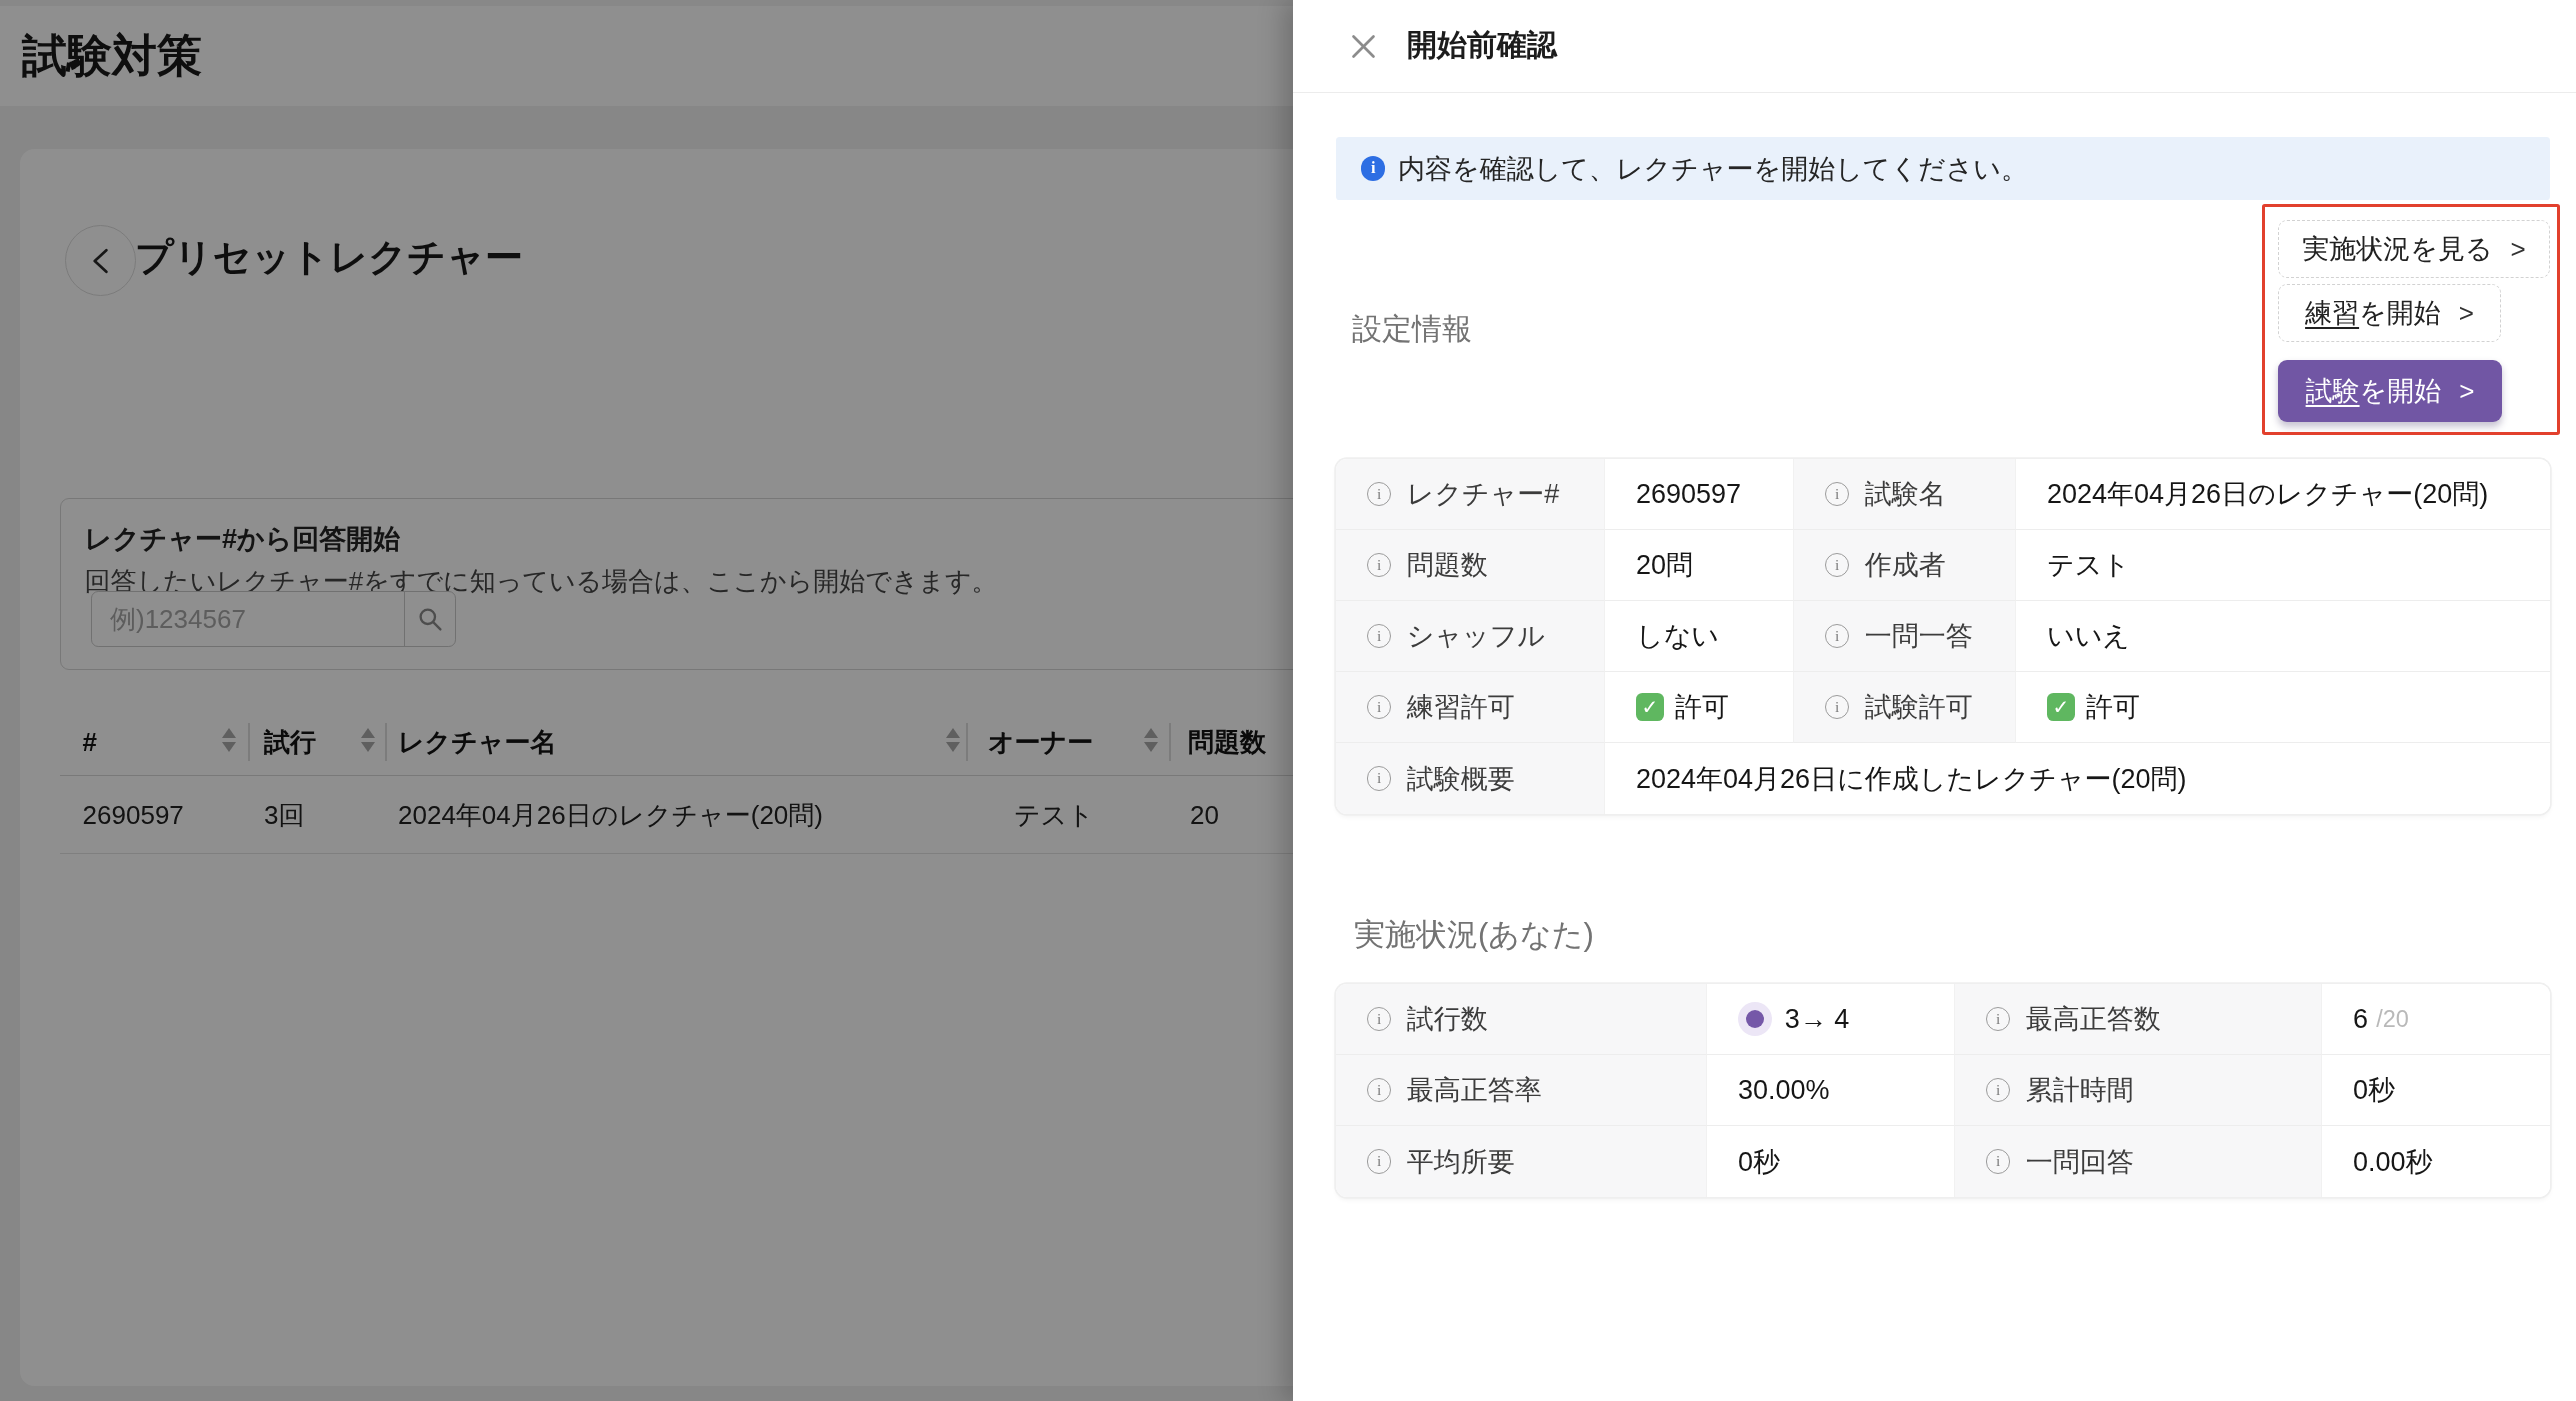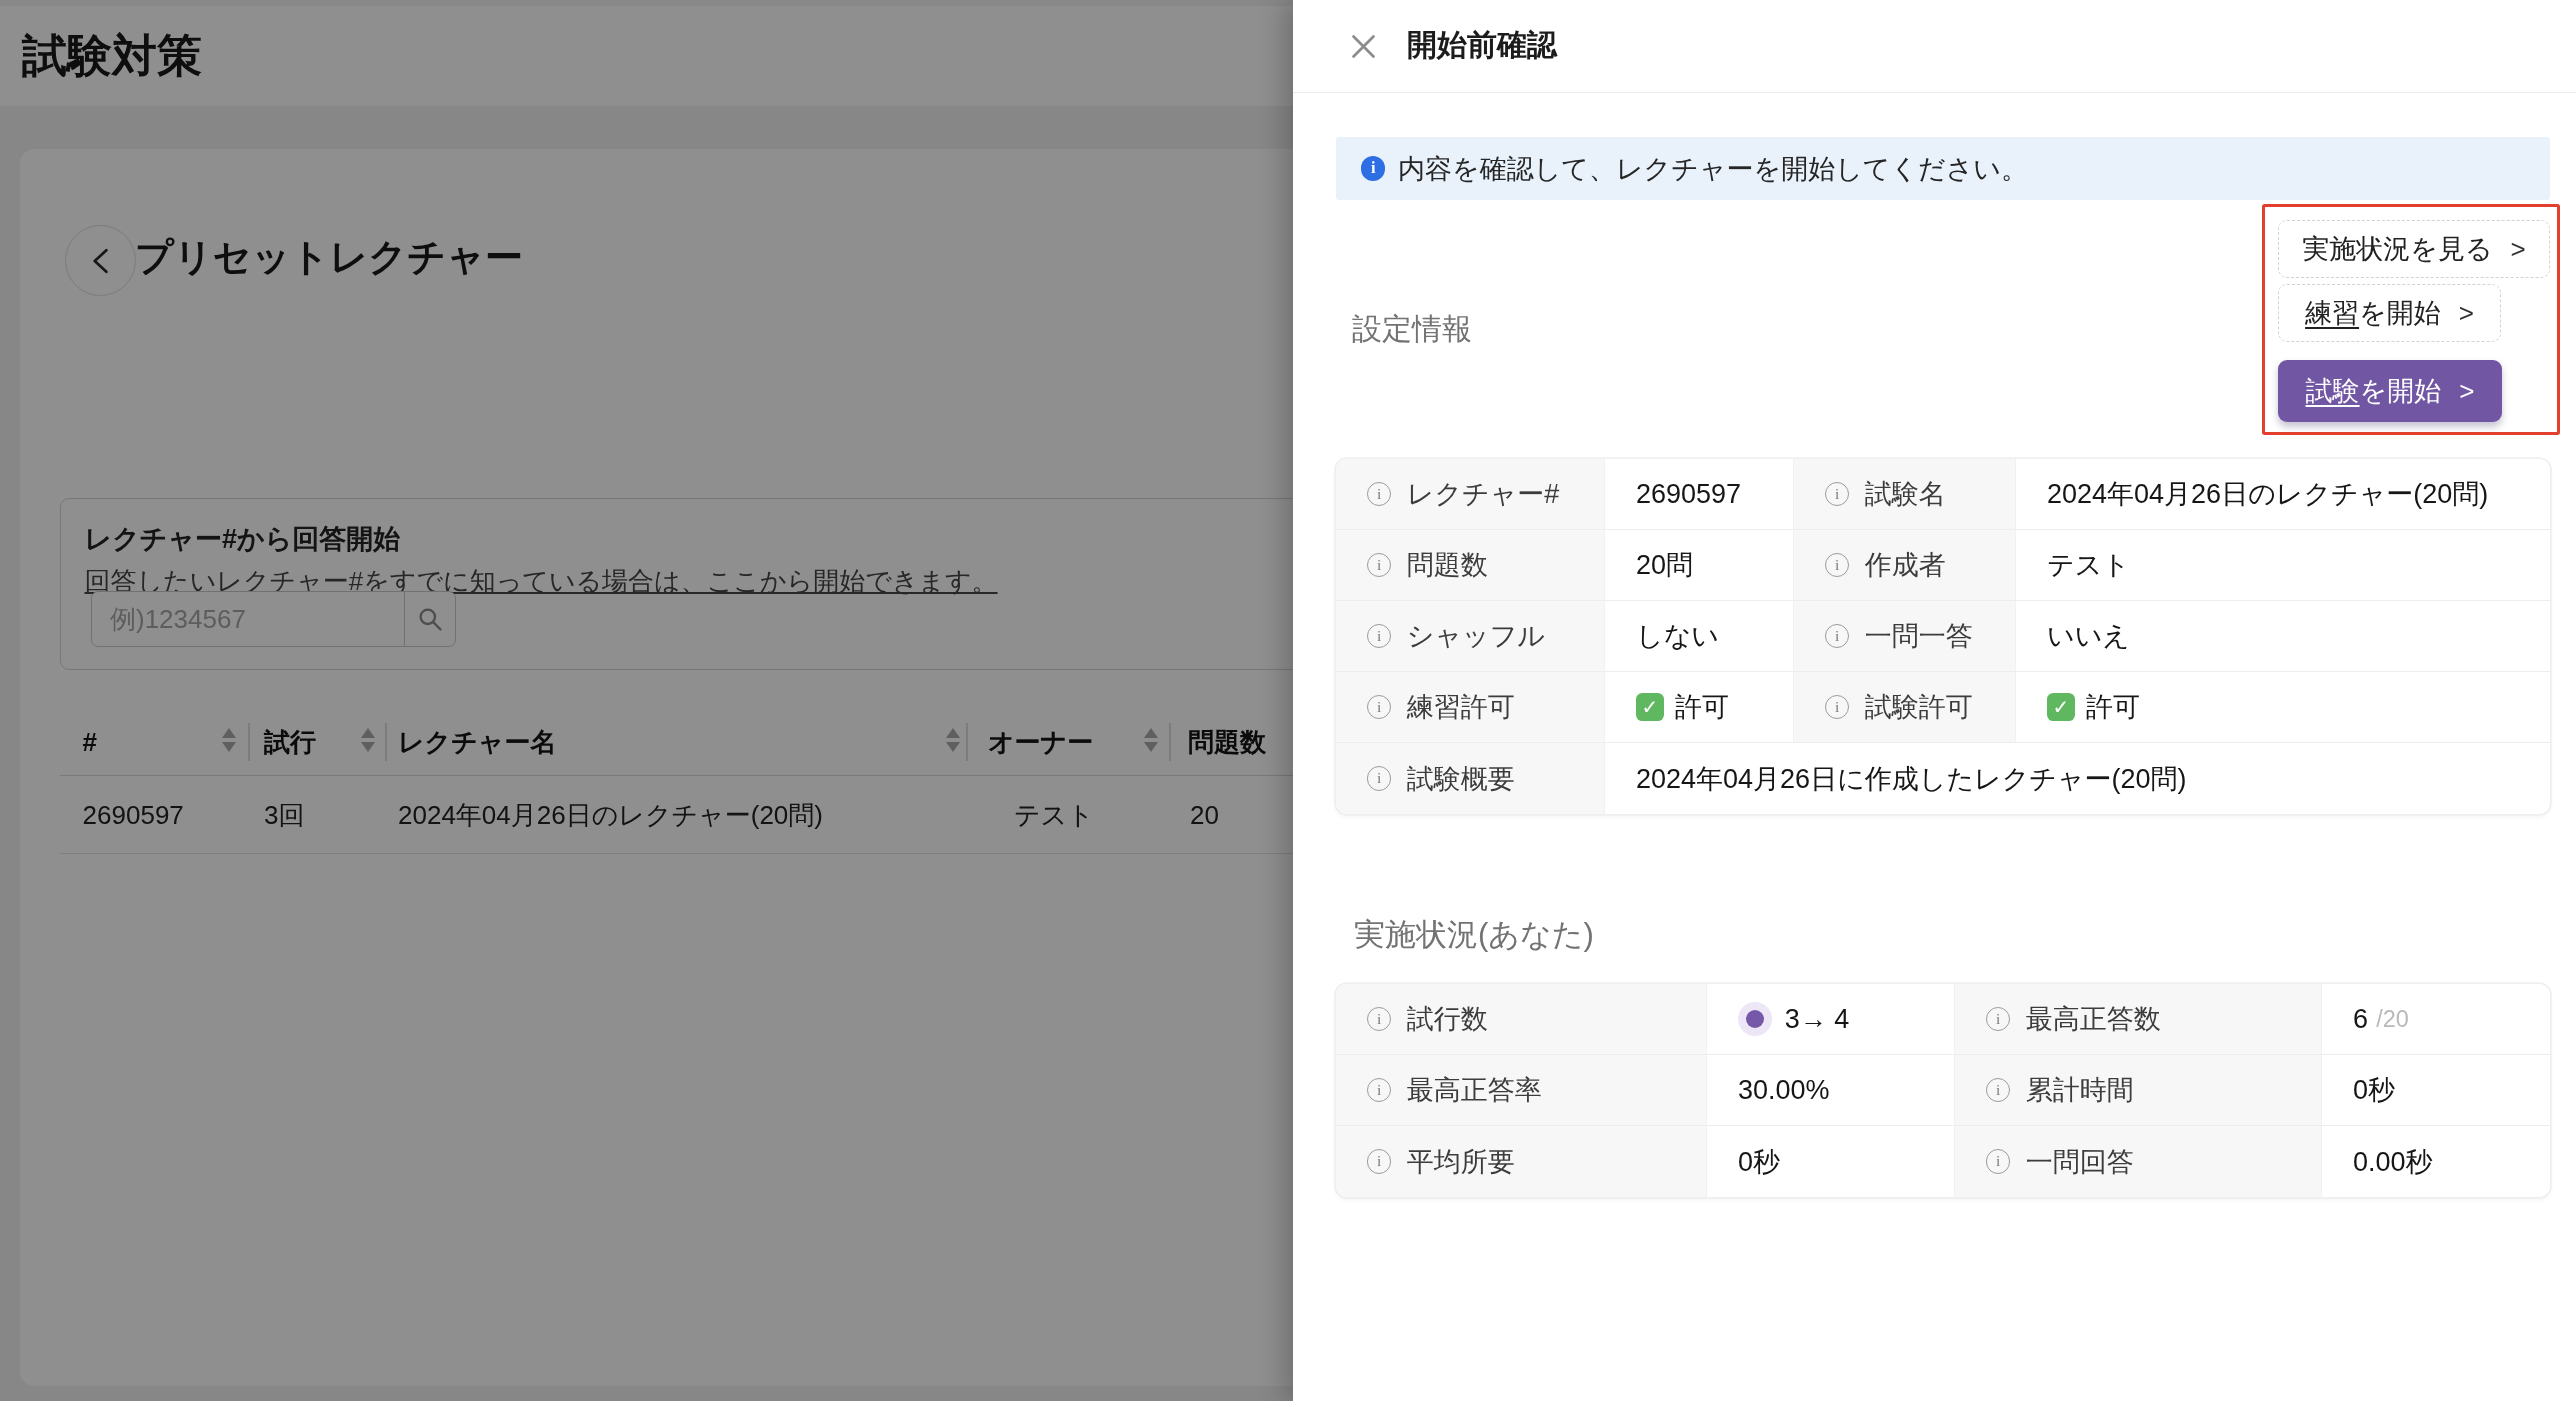--- a/index.html
+++ b/index.html
@@ -18,21 +18,21 @@
   .card-title{position:absolute;left:115px;top:83px;font-size:38px;font-weight:700;color:#1a1a1a;}
 
   .desc{position:absolute;left:40px;top:183px;font-size:26px;line-height:39px;color:#474747;}
   .desc p{margin:0;}
   .desc .muted{color:#6b6b6b;}
   .desc b{color:#383838;font-weight:700;}
 
   .lookup-card{position:absolute;left:40px;top:349px;width:1279px;height:172px;
     border:1.8px solid #d6d6d6;border-radius:9px;background:#ffffff;}
   .lookup-title{position:absolute;left:23.5px;top:22px;font-size:27px;font-weight:700;color:#242424;}
-  .lookup-desc{position:absolute;left:23.5px;top:65px;font-size:26px;color:#474747;text-decoration:underline;}
+  .lookup-desc{position:absolute;left:23.5px;top:65px;font-size:26px;color:#474747;}
   .input-group{position:absolute;left:30px;top:92px;width:365px;height:56px;
     border:1.8px solid #c9c9c9;border-radius:7.2px;display:flex;background:#ffffff;}
   .lect-input{flex:1 1 auto;min-width:0;border:none;outline:none;background:transparent;
     font-size:26px;color:#333;padding:0 0 0 18px;font-family:inherit;}
   .lect-input::placeholder{color:#a6a6a6;}
   .search-btn{width:56px;border:none;border-left:1.8px solid #c9c9c9;background:transparent;
     display:flex;align-items:center;justify-content:center;cursor:pointer;}
 
   .ltable{position:absolute;left:40px;top:559px;width:1279px;height:295px;}
   .lthead{position:absolute;left:0;top:0;width:100%;height:68px;border-bottom:1.8px solid #d8d8d8;}

